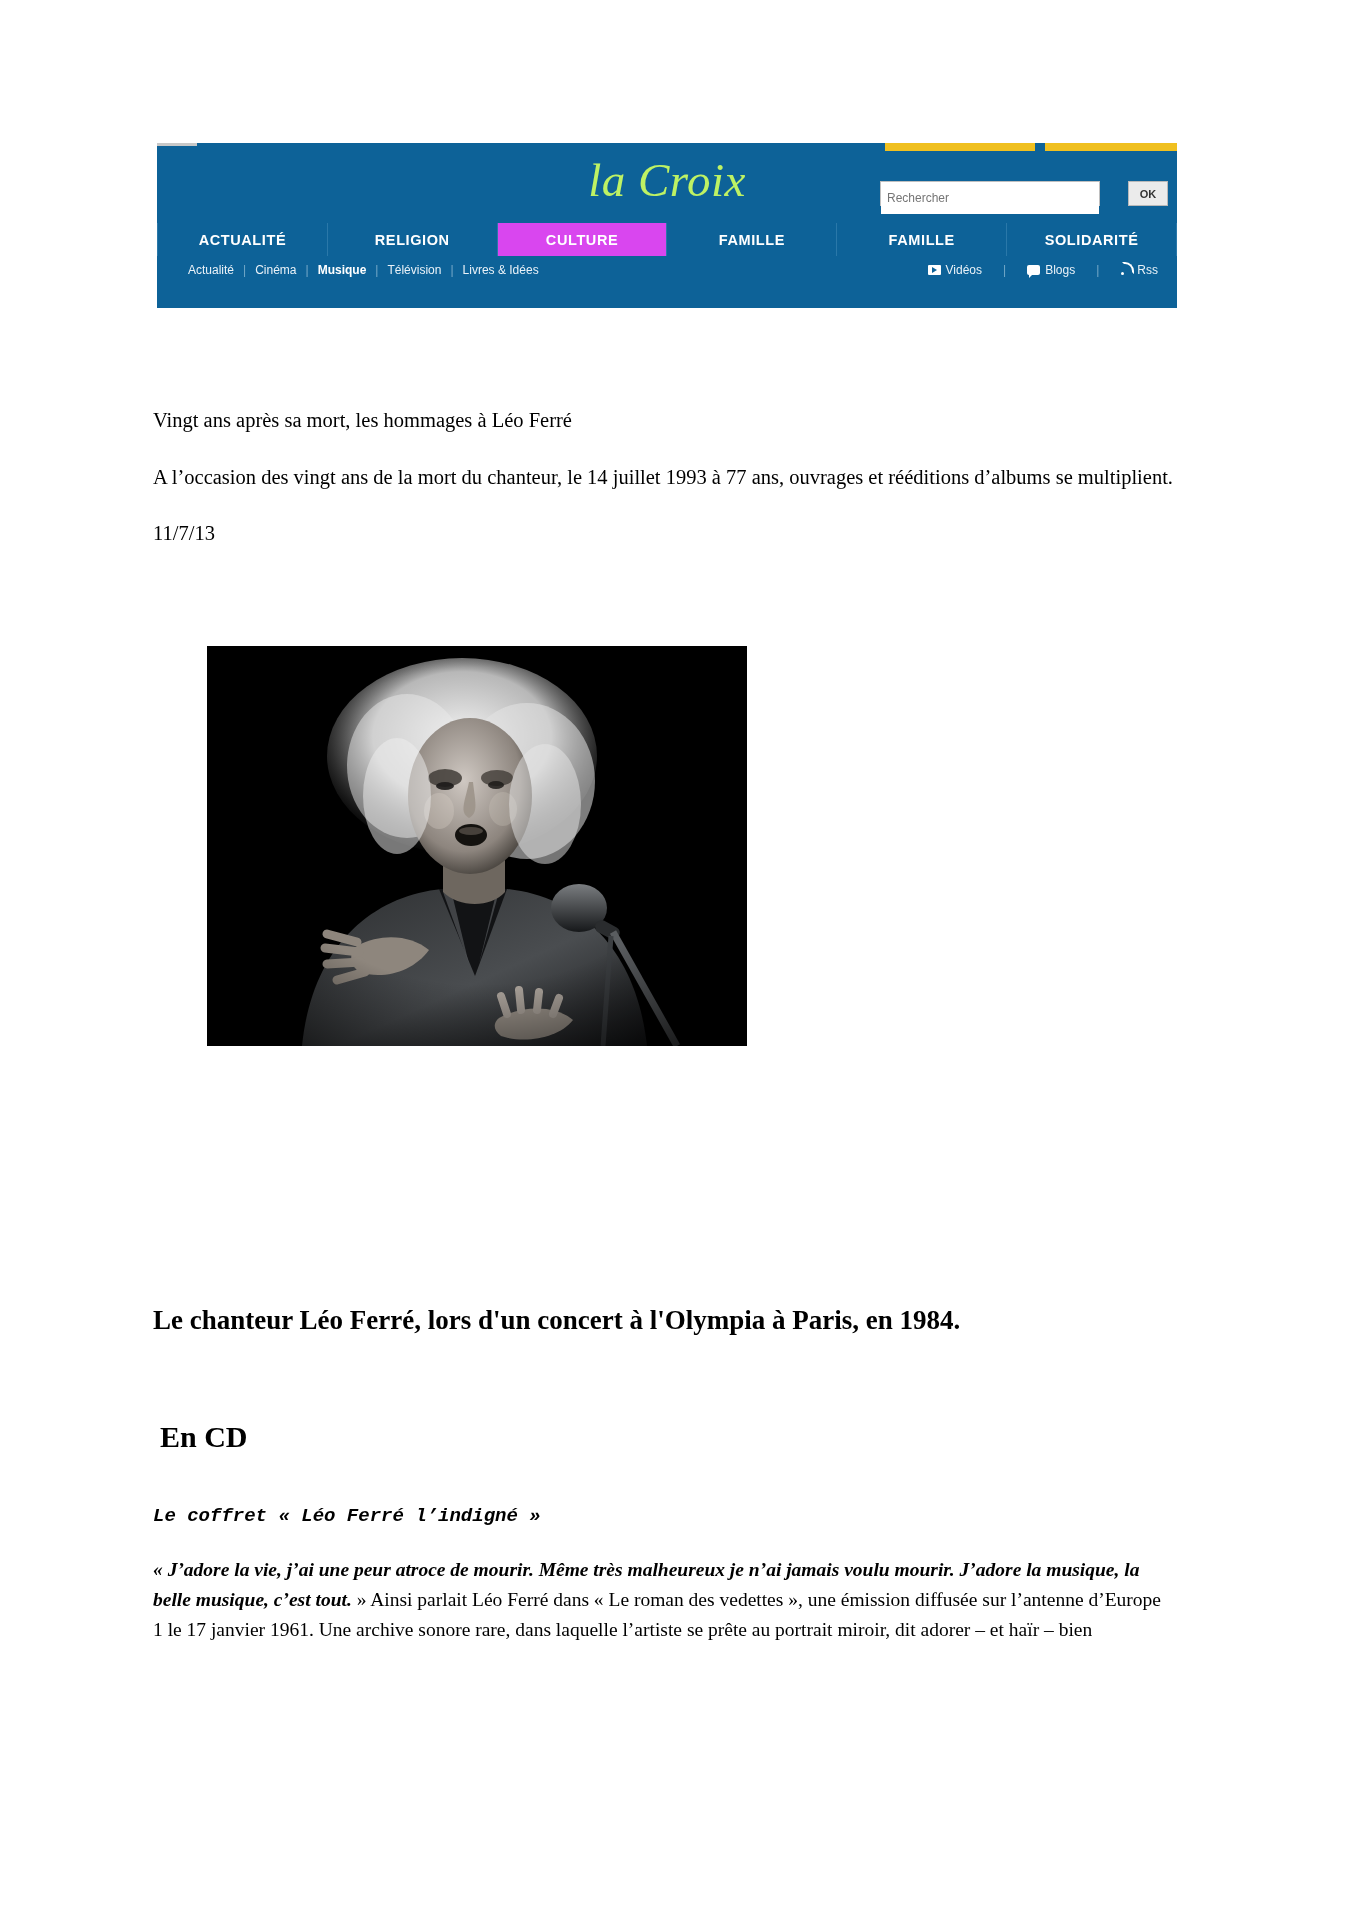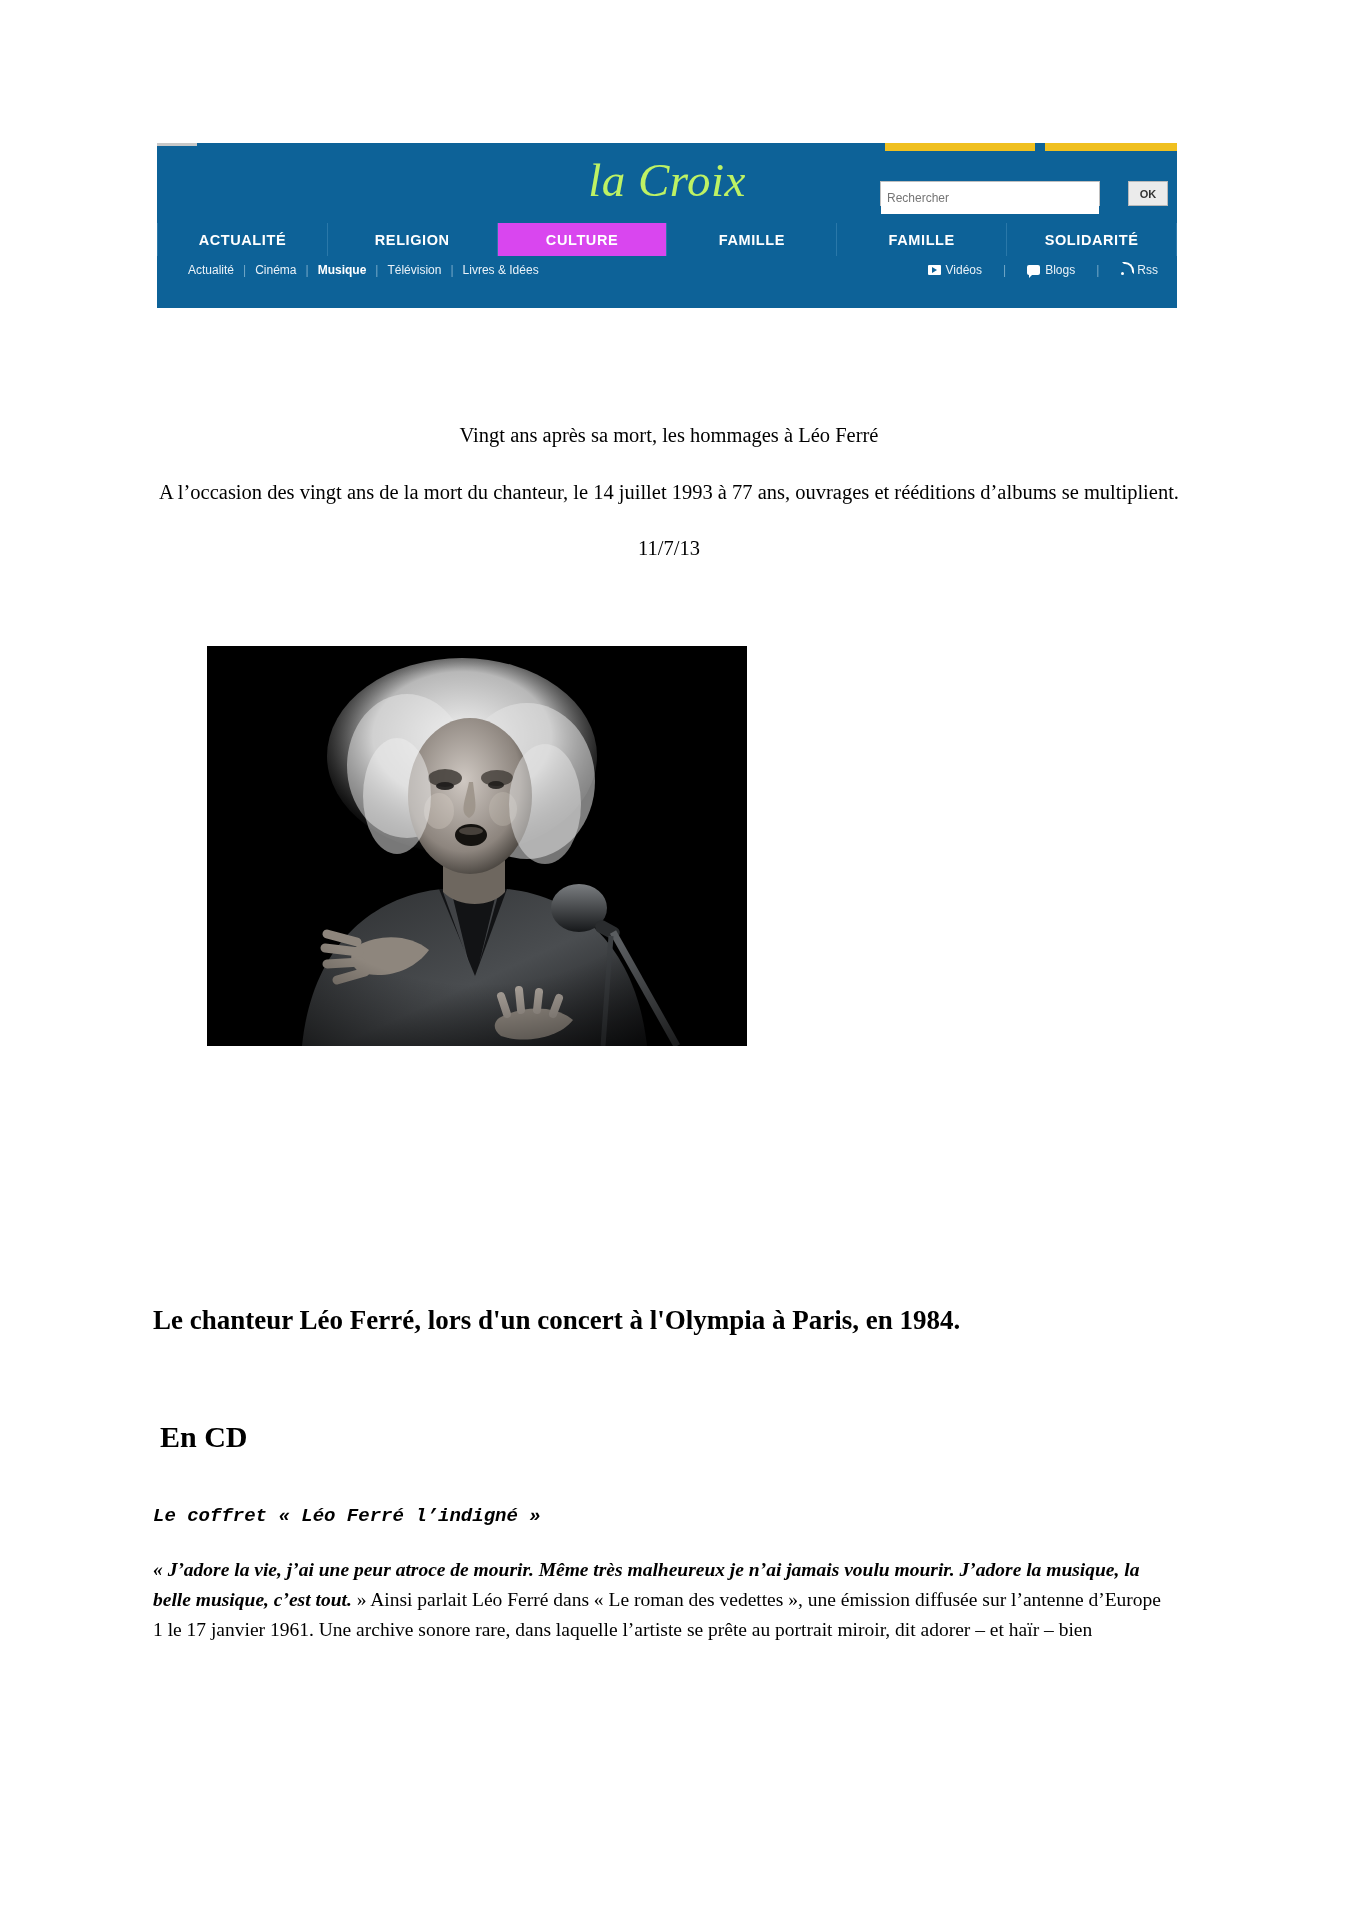--- a/index.html
+++ b/index.html
@@ -221,23 +221,22 @@
     position: absolute;
     left: 0; top: 141px;
     width: 1020px; height: 24px;
     background: #0d6298;
   }
 
   
   .article {
     position: absolute;
     left: 153px;
-    top: 420px;
+    top: 405px;
     width: 1032px;
-    text-align: center;
   }
   .art-line {
     font-size: 20.5px;
     line-height: 30px;
     margin: 0 0 27px 0;
   }
   .art-lead {
     font-size: 20.5px;
     line-height: 30px;
     margin: 0 0 27px 0;

